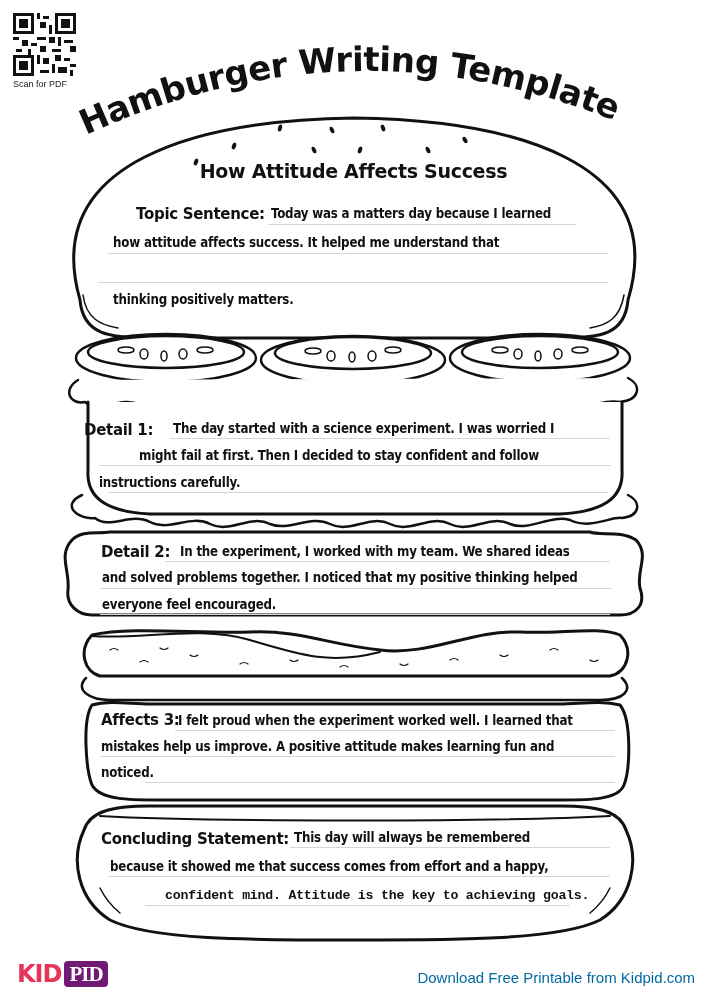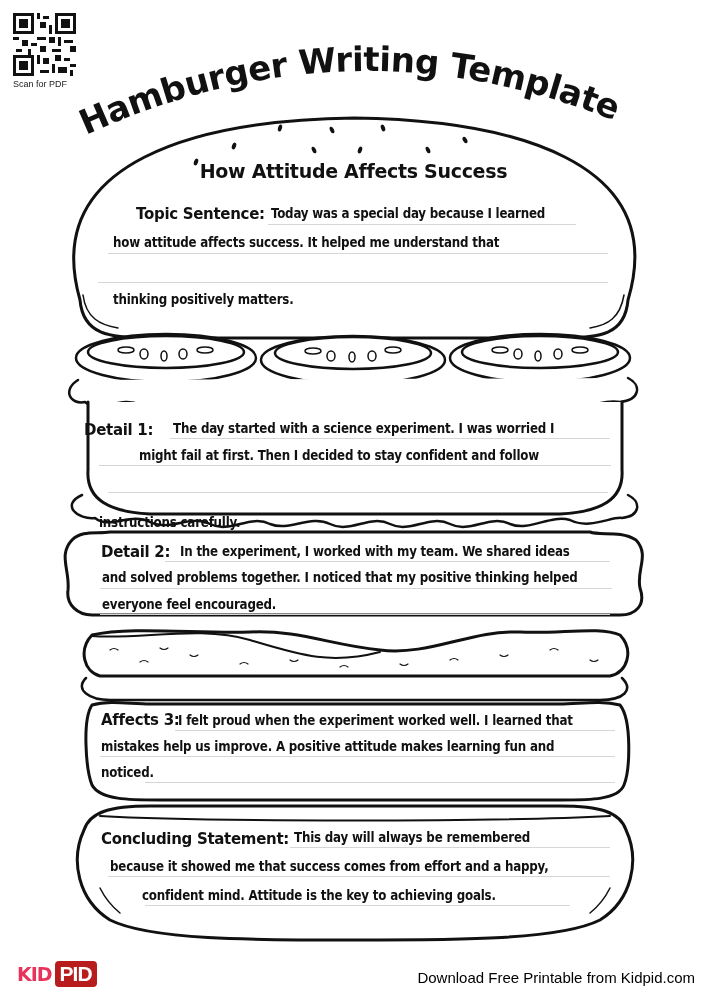--- a/index.html
+++ b/index.html
@@ -7,23 +7,23 @@
   .abs { position:absolute; }
   #qr { left:13px; top:13px; width:63px; height:63px; }
   #qr-label { left:13px; top:79px; font-family:"Liberation Sans", sans-serif; font-size:9px; color:#222; }
   #art { left:0; top:0; width:707px; height:1000px; }
   .title-svg text { font-family:"DejaVu Sans", sans-serif; font-weight:bold; }
   .subtitle { left:0; width:707px; top:160px; text-align:center; font-family:"DejaVu Sans", sans-serif; font-weight:bold; font-size:19px; letter-spacing:-0.3px; }
   .line { position:absolute; font-family:"DejaVu Sans Condensed","DejaVu Sans", sans-serif; font-weight:bold; font-size:13.2px; white-space:nowrap; letter-spacing:-0.2px; }
   .label { position:absolute; font-family:"DejaVu Sans", sans-serif; font-weight:bold; font-size:15px; white-space:nowrap; letter-spacing:-0.3px; }
   .rule { position:absolute; height:1px; background:#d6d6d6; }
   #footer-logo { left:17px; top:959px; height:30px; display:flex; align-items:center; }
-  .kid { font-family:"DejaVu Sans", sans-serif; font-weight:bold; font-size:19px; color:#e8345a; letter-spacing:-1px; }
-  .pid { margin-left:3px; background:#b91c1c; color:#fff; font-family:Liberation Sans, sans-serif; font-weight:bold; font-size:21px; padding:0 5px; border-radius:4px; line-height:26px; letter-spacing:-1px; }
-  #footer-text { right:12px; top:969px; font-family:"Liberation Sans", sans-serif; font-size:15px; color:#000000; }
+  .kid { font-family:"DejaVu Sans", sans-serif; font-weight:bold; font-size:24px; color:#e8345a; letter-spacing:-1px; }
+  .pid { margin-left:3px; background:#701a75; color:#fff; font-family:Liberation Serif, serif; font-weight:bold; font-size:21px; padding:0 5px; border-radius:4px; line-height:26px; letter-spacing:-1px; }
+  #footer-text { right:12px; top:969px; font-family:"Liberation Sans", sans-serif; font-size:15px; color:#0369a1; }
 </style>
 </head>
 <body>
 
 <svg id="qr" class="abs" viewBox="0 0 21 21">
   <rect width="21" height="21" fill="#fff"></rect>
   <g fill="#111">
     <rect x="0" y="0" width="7" height="7"></rect>
       <rect x="1" y="1" width="5" height="5" fill="#fff"></rect>
       <rect x="2" y="2" width="3" height="3"></rect>
@@ -149,33 +149,33 @@
     <path d="M 84 830 C 70 860 78 900 110 920 C 150 940 250 940 354 940 C 460 940 560 940 600 920 C 632 900 640 860 626 830 C 620 812 600 806 560 806 L 150 806 C 110 806 90 812 84 830 Z" stroke-width="3" fill="#fff"></path>
     <path d="M 100 816 C 200 822 500 822 610 816" stroke-width="2"></path>
     <path d="M 120 913 C 110 905 104 896 100 888" stroke-width="1.5"></path>
     <path d="M 590 913 C 600 905 606 896 610 888" stroke-width="1.5"></path>
   </g>
 </svg>
 
 <div class="abs subtitle">How Attitude Affects Success</div>
 
 <div class="label" style="left:136px;top:205px;">Topic Sentence:</div>
-<div class="line" style="left:271px;top:206px;">Today was a special day because I learned</div>
+<div class="line" style="left:271px;top:206px;">Today was a matters day because I learned</div>
 <div class="rule" style="left:268px;top:224px;width:308px;"></div>
 <div class="line" style="left:113px;top:235px;">how attitude affects success. It helped me understand that</div>
 <div class="rule" style="left:108px;top:253px;width:500px;"></div>
 <div class="line" style="left:113px;top:271px;margin-top:21px;">thinking positively matters.</div>
 <div class="rule" style="left:98px;top:282px;width:510px;"></div>
 
 <div class="label" style="left:84px;top:421px;">Detail 1:</div>
 <div class="line" style="left:173px;top:421px;">The day started with a science experiment. I was worried I</div>
 <div class="rule" style="left:170px;top:438px;width:440px;"></div>
 <div class="line" style="left:99px;top:448px;margin-left:40px;">might fail at first. Then I decided to stay confident and follow</div>
 <div class="rule" style="left:99px;top:465px;width:512px;"></div>
-<div class="line" style="left:99px;top:475px;margin-top:40px;">instructions carefully.</div>
+<div class="line" style="left:99px;top:475px;">instructions carefully.</div>
 <div class="rule" style="left:108px;top:492px;width:500px;"></div>
 
 <div class="label" style="left:101px;top:543px;">Detail 2:</div>
 <div class="line" style="left:180px;top:544px;">In the experiment, I worked with my team. We shared ideas</div>
 <div class="rule" style="left:165px;top:561px;width:445px;"></div>
 <div class="line" style="left:102px;top:570px;">and solved problems together. I noticed that my positive thinking helped</div>
 <div class="rule" style="left:100px;top:588px;width:512px;"></div>
 <div class="line" style="left:102px;top:597px;">everyone feel encouraged.</div>
 <div class="rule" style="left:100px;top:614px;width:510px;"></div>
 
@@ -185,20 +185,20 @@
 <div class="line" style="left:101px;top:739px;">mistakes help us improve. A positive attitude makes learning fun and</div>
 <div class="rule" style="left:100px;top:756px;width:515px;"></div>
 <div class="line" style="left:101px;top:765px;">noticed.</div>
 <div class="rule" style="left:145px;top:782px;width:470px;"></div>
 
 <div class="label" style="left:101px;top:830px;">Concluding Statement:</div>
 <div class="line" style="left:294px;top:830px;">This day will always be remembered</div>
 <div class="rule" style="left:290px;top:847px;width:320px;"></div>
 <div class="line" style="left:110px;top:859px;">because it showed me that success comes from effort and a happy,</div>
 <div class="rule" style="left:108px;top:876px;width:502px;"></div>
-<div class="line" style="left:142px;top:888px;">confident mind. Attitude is the key to achieving goals.</div>
+<div class="line" style="left:165px;top:888px;font-family:Liberation Mono, monospace;">confident mind. Attitude is the key to achieving goals.</div>
 <div class="rule" style="left:145px;top:905px;width:425px;"></div>
 
 <div id="footer-logo" class="abs">
   <span class="kid">KID</span>
   <span class="pid">PID</span>
 </div>
 <div id="footer-text" class="abs">Download Free Printable from Kidpid.com</div>
 
 </body></html>

